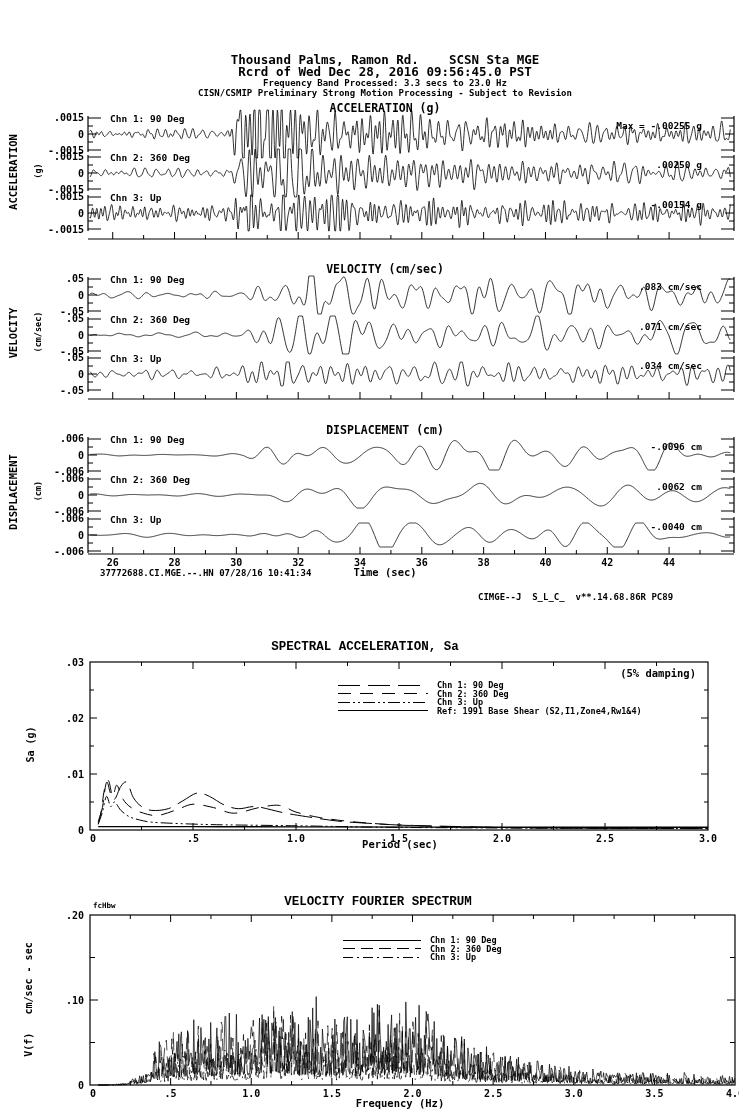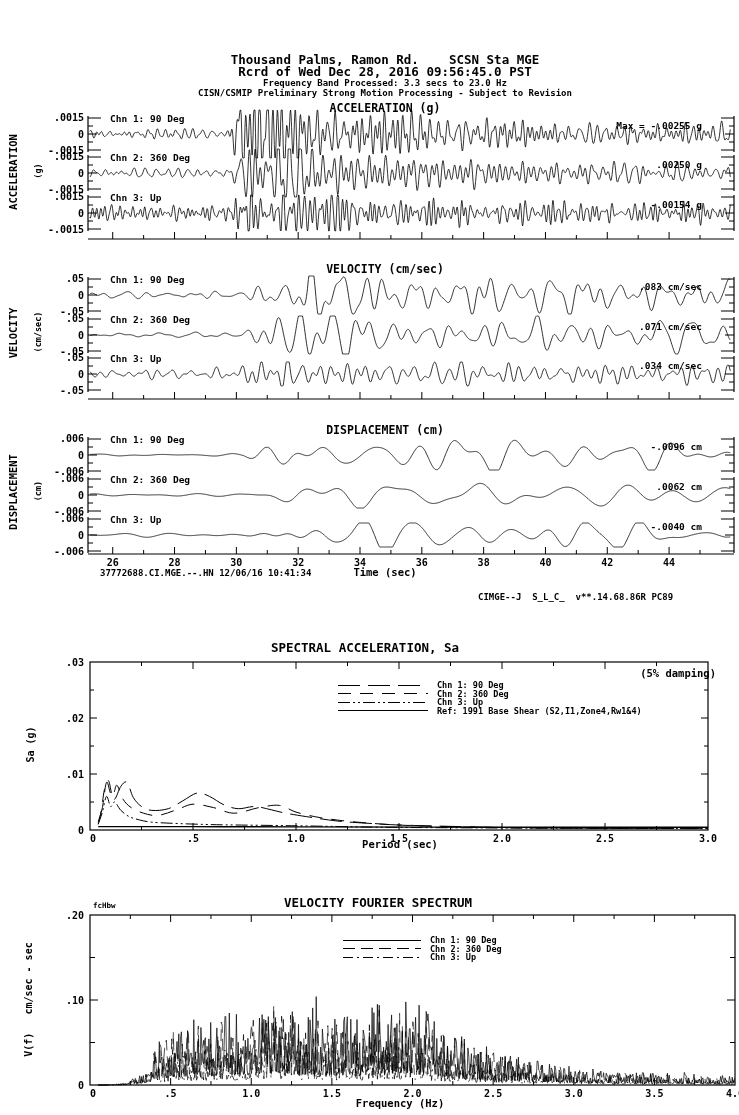--- a/index.html
+++ b/index.html
@@ -4,21 +4,21 @@
 <style>
   html,body{margin:0;padding:0;background:#ffffff;}
   .page{position:relative;width:739px;height:1115px;background:#ffffff;color:#000;
         font-family:"DejaVu Sans Mono",monospace;overflow:hidden;}
   .abs{position:absolute;}
   .pre{white-space:pre;}
   .ctr{text-align:center;}
   .hdr1{font-size:12.5px;font-weight:bold;letter-spacing:0;}
   .hdr2{font-size:9px;font-weight:bold;}
   .ptitle{font-size:11.5px;font-weight:bold;}
-  .btitle{font-size:12.5px;font-weight:bold;}
+  .btitle{font-size:12.5px;font-weight:bold;font-family:Liberation Mono, monospace;}
   .axlabel{font-size:10.5px;font-weight:bold;}
   .small{font-size:9px;font-weight:bold;}
   .tiny{font-size:7.5px;font-weight:bold;}
   .rot{transform:rotate(-90deg);}
   .sidelab{font-size:10.5px;font-weight:bold;text-align:center;}
   .sideunit{font-size:8.5px;font-weight:bold;text-align:center;}
   .lg-row{display:flex;align-items:center;height:8.5px;}
   .lg-row svg{display:block;}
   .lg-label{font-size:8.5px;font-weight:bold;margin-left:8px;white-space:pre;}
   .annot{font-size:10.5px;font-weight:bold;}
@@ -38,25 +38,25 @@
   <div class="abs ctr ptitle" style="left:20px;top:423px;width:730px;">DISPLACEMENT (cm)</div>
 
   <div class="abs rot sidelab" style="left:-47px;top:166px;width:120px;">ACCELERATION</div>
   <div class="abs rot sideunit" style="left:8px;top:166px;width:60px;">(g)</div>
   <div class="abs rot sidelab" style="left:-47px;top:327px;width:120px;">VELOCITY</div>
   <div class="abs rot sideunit" style="left:8px;top:327px;width:60px;">(cm/sec)</div>
   <div class="abs rot sidelab" style="left:-47px;top:486px;width:120px;">DISPLACEMENT</div>
   <div class="abs rot sideunit" style="left:8px;top:486px;width:60px;">(cm)</div>
 
   <div class="abs ctr axlabel" style="left:20px;top:566px;width:730px;">Time (sec)</div>
-  <div class="abs pre small" style="left:100px;top:568px;">37772688.CI.MGE.--.HN 12/06/16 10:41:34</div>
+  <div class="abs pre small" style="left:100px;top:568px;">37772688.CI.MGE.--.HN 07/28/16 10:41:34</div>
   <div class="abs pre small" style="left:478px;top:592px;">CIMGE--J  S_L_C_  v**.14.68.86R PC89</div>
 
   <div class="abs ctr btitle" style="left:0px;top:640px;width:730px;">SPECTRAL ACCELERATION, Sa</div>
-  <div class="abs annot" style="left:576px;top:667px;width:140px;text-align:right;">(5% damping)</div>
+  <div class="abs annot" style="left:556px;top:667px;width:140px;text-align:right;">(5% damping)</div>
   <div class="abs rot sidelab" style="left:-10px;top:739px;width:80px;font-size:10px;">Sa (g)</div>
   <div class="abs" style="left:337px;top:681px;" id="sa-legend">
       <div class="lg-row">
         <svg width="92" height="9">
           <line x1="1" y1="4.5" x2="91" y2="4.5" stroke="#000" stroke-width="1.2" stroke-dasharray="22 8"></line>
         </svg>
         <span class="lg-label">Chn 1: 90 Deg</span>
       </div>
       <div class="lg-row">
         <svg width="92" height="9">

